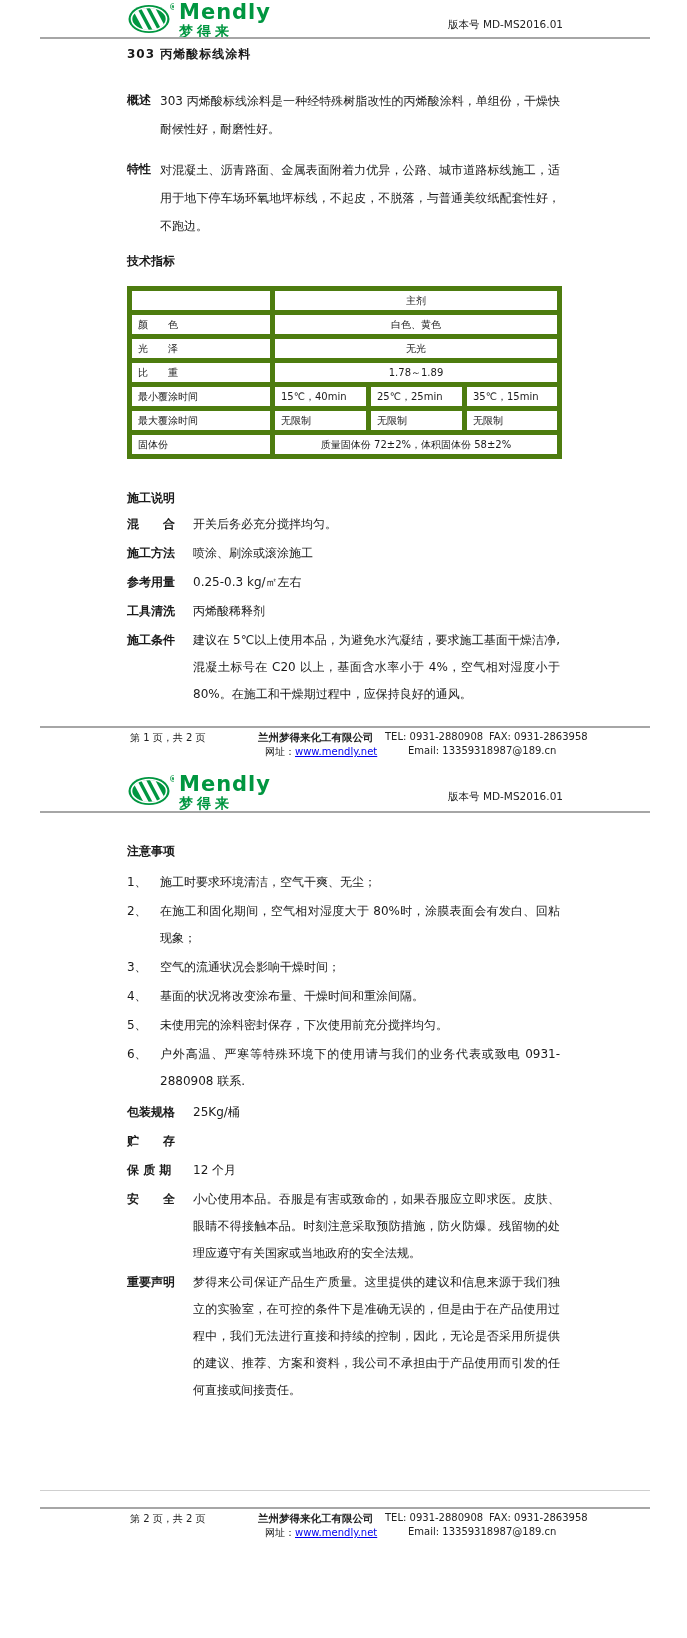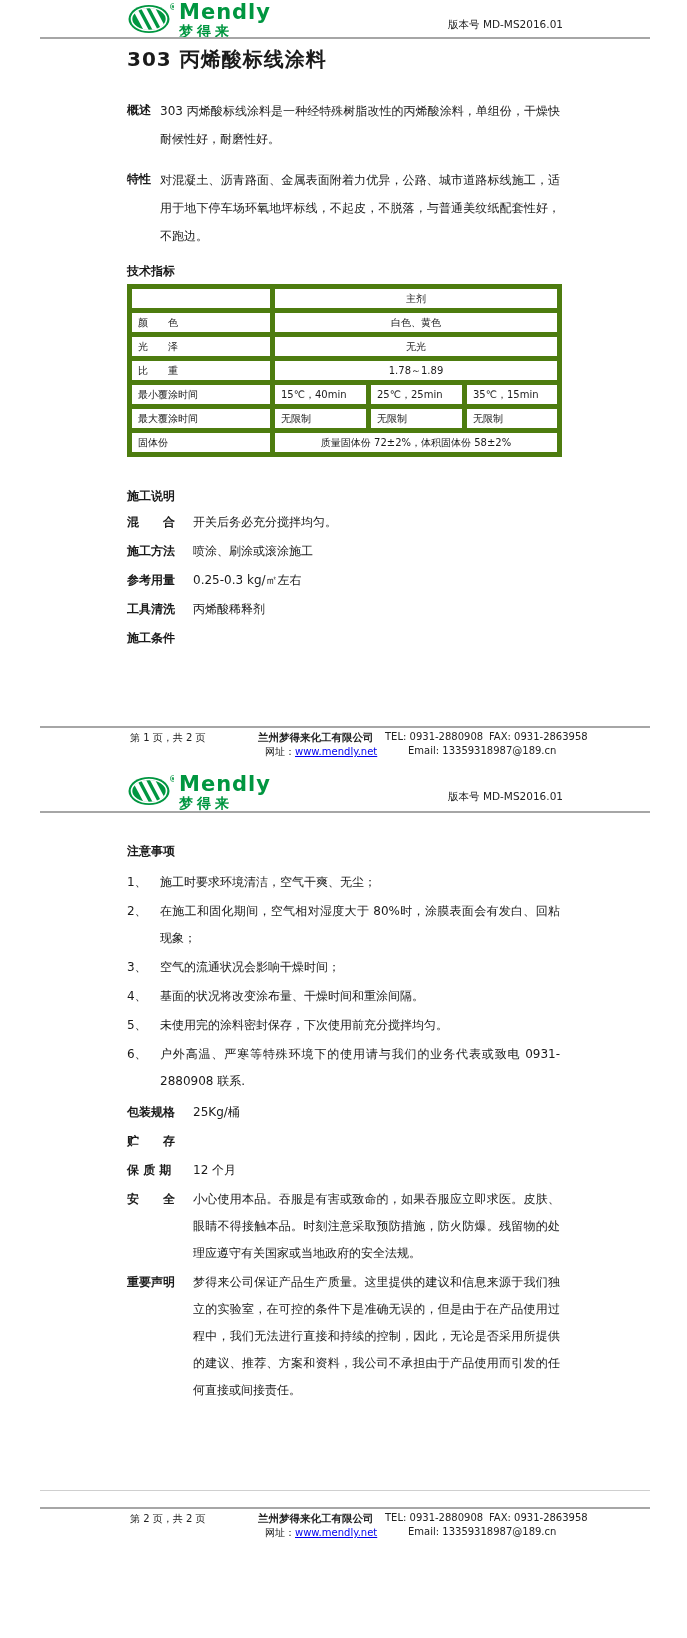--- a/index.html
+++ b/index.html
@@ -18,27 +18,27 @@
   
   .brand { display:flex; align-items:flex-start; }
   .logo-mark { position:relative; width:46px; height:33px; flex:0 0 auto; }
   .brand-text { margin-left:5px; line-height:1; }
   .brand-en { color:#009640; font-weight:bold; font-size:21px; letter-spacing:1px; }
   .brand-cn { color:#009640; font-weight:bold; font-size:14px; letter-spacing:4px; margin-top:1px; }
   .version { position:absolute; right:124px; font-size:10.5px; color:#222; }
 
   
   .content { position:absolute; left:127px; width:433px; }
-  .doc-title { font-size:20px; font-weight:bold; letter-spacing:1px; margin-bottom:24px; }
+  .doc-title { font-size:12px; font-weight:bold; letter-spacing:1px; margin-bottom:24px; }
 
   .para { display:grid; grid-template-columns:33px 1fr; margin-bottom:13px; }
   .para .lbl { font-weight:bold; line-height:27px; }
   .para .txt { line-height:28px; text-align:justify; }
 
-  .sec-heading { font-weight:bold; margin-bottom:4px; }
+  .sec-heading { font-weight:bold; margin-bottom:16px; }
 
   table.spec { border-collapse:collapse; width:430px; margin-bottom:31px; table-layout:fixed; }
   table.spec td { border:5px solid #4d7c0f; height:24px; font-size:10px; padding:0 6px; }
   td.lab { text-align:left; padding-left:8px; }
   td.ctr { text-align:center; }
 
   .citem { display:grid; grid-template-columns:66px 1fr; margin-bottom:2px; }
   .citem .lbl { font-weight:bold; line-height:27px; }
   .citem .txt { line-height:27px; text-align:justify; }
 
@@ -160,20 +160,21 @@
   <div class="citem">
     <span class="lbl">参考用量</span>
     <span class="txt">0.25-0.3 kg/㎡左右</span>
   </div>
   <div class="citem">
     <span class="lbl">工具清洗</span>
     <span class="txt">丙烯酸稀释剂</span>
   </div>
   <div class="citem">
     <span class="lbl">施工条件</span>
+    <span class="txt">建议在 5℃以上使用本品，为避免水汽凝结，要求施工基面干燥洁净, 混凝土标号在 C20 以上，基面含水率小于 4%，空气相对湿度小于 80%。在施工和干燥期过程中，应保持良好的通风。</span>
   </div>
 </div>
 
 <div class="rule" style="top:726px;"></div>
 <div class="footer" style="top:731px;">
   <div class="f-row">
     <span class="f-page">第 1 页，共 2 页</span>
     <span class="f-company">兰州梦得来化工有限公司</span>
     <span class="f-tel">TEL: 0931-2880908</span>
     <span class="f-fax">FAX: 0931-2863958</span>

